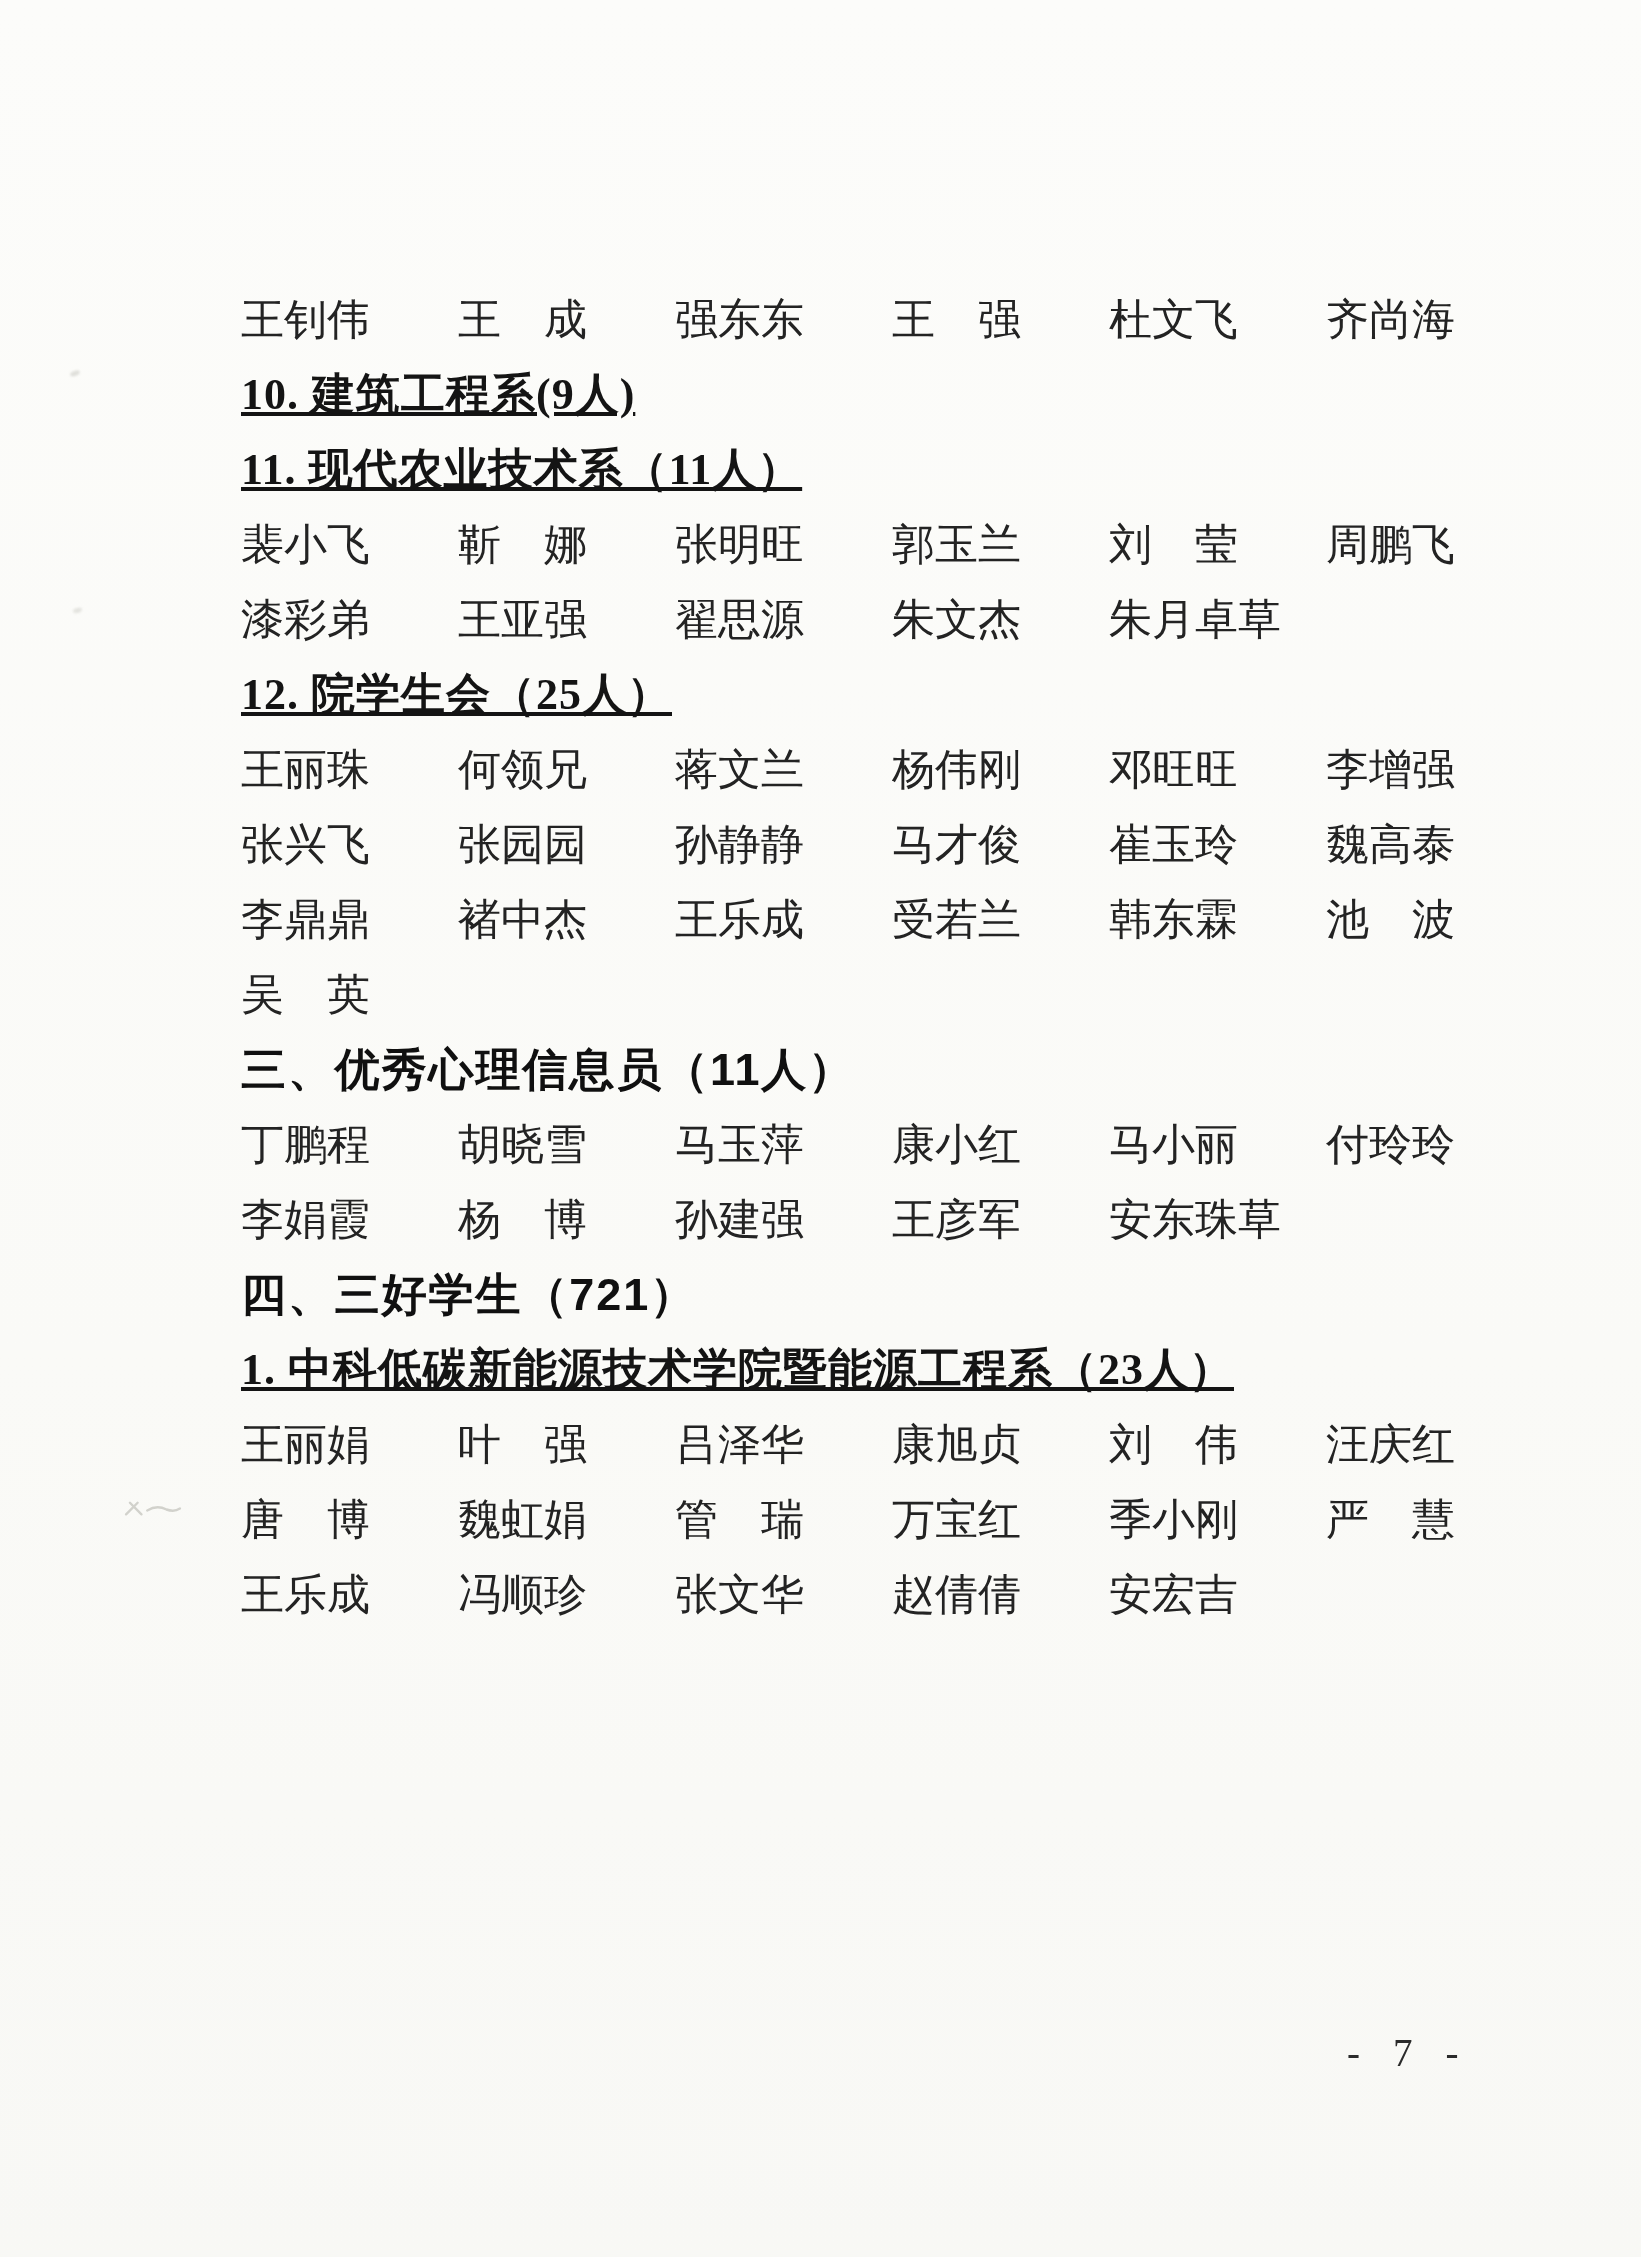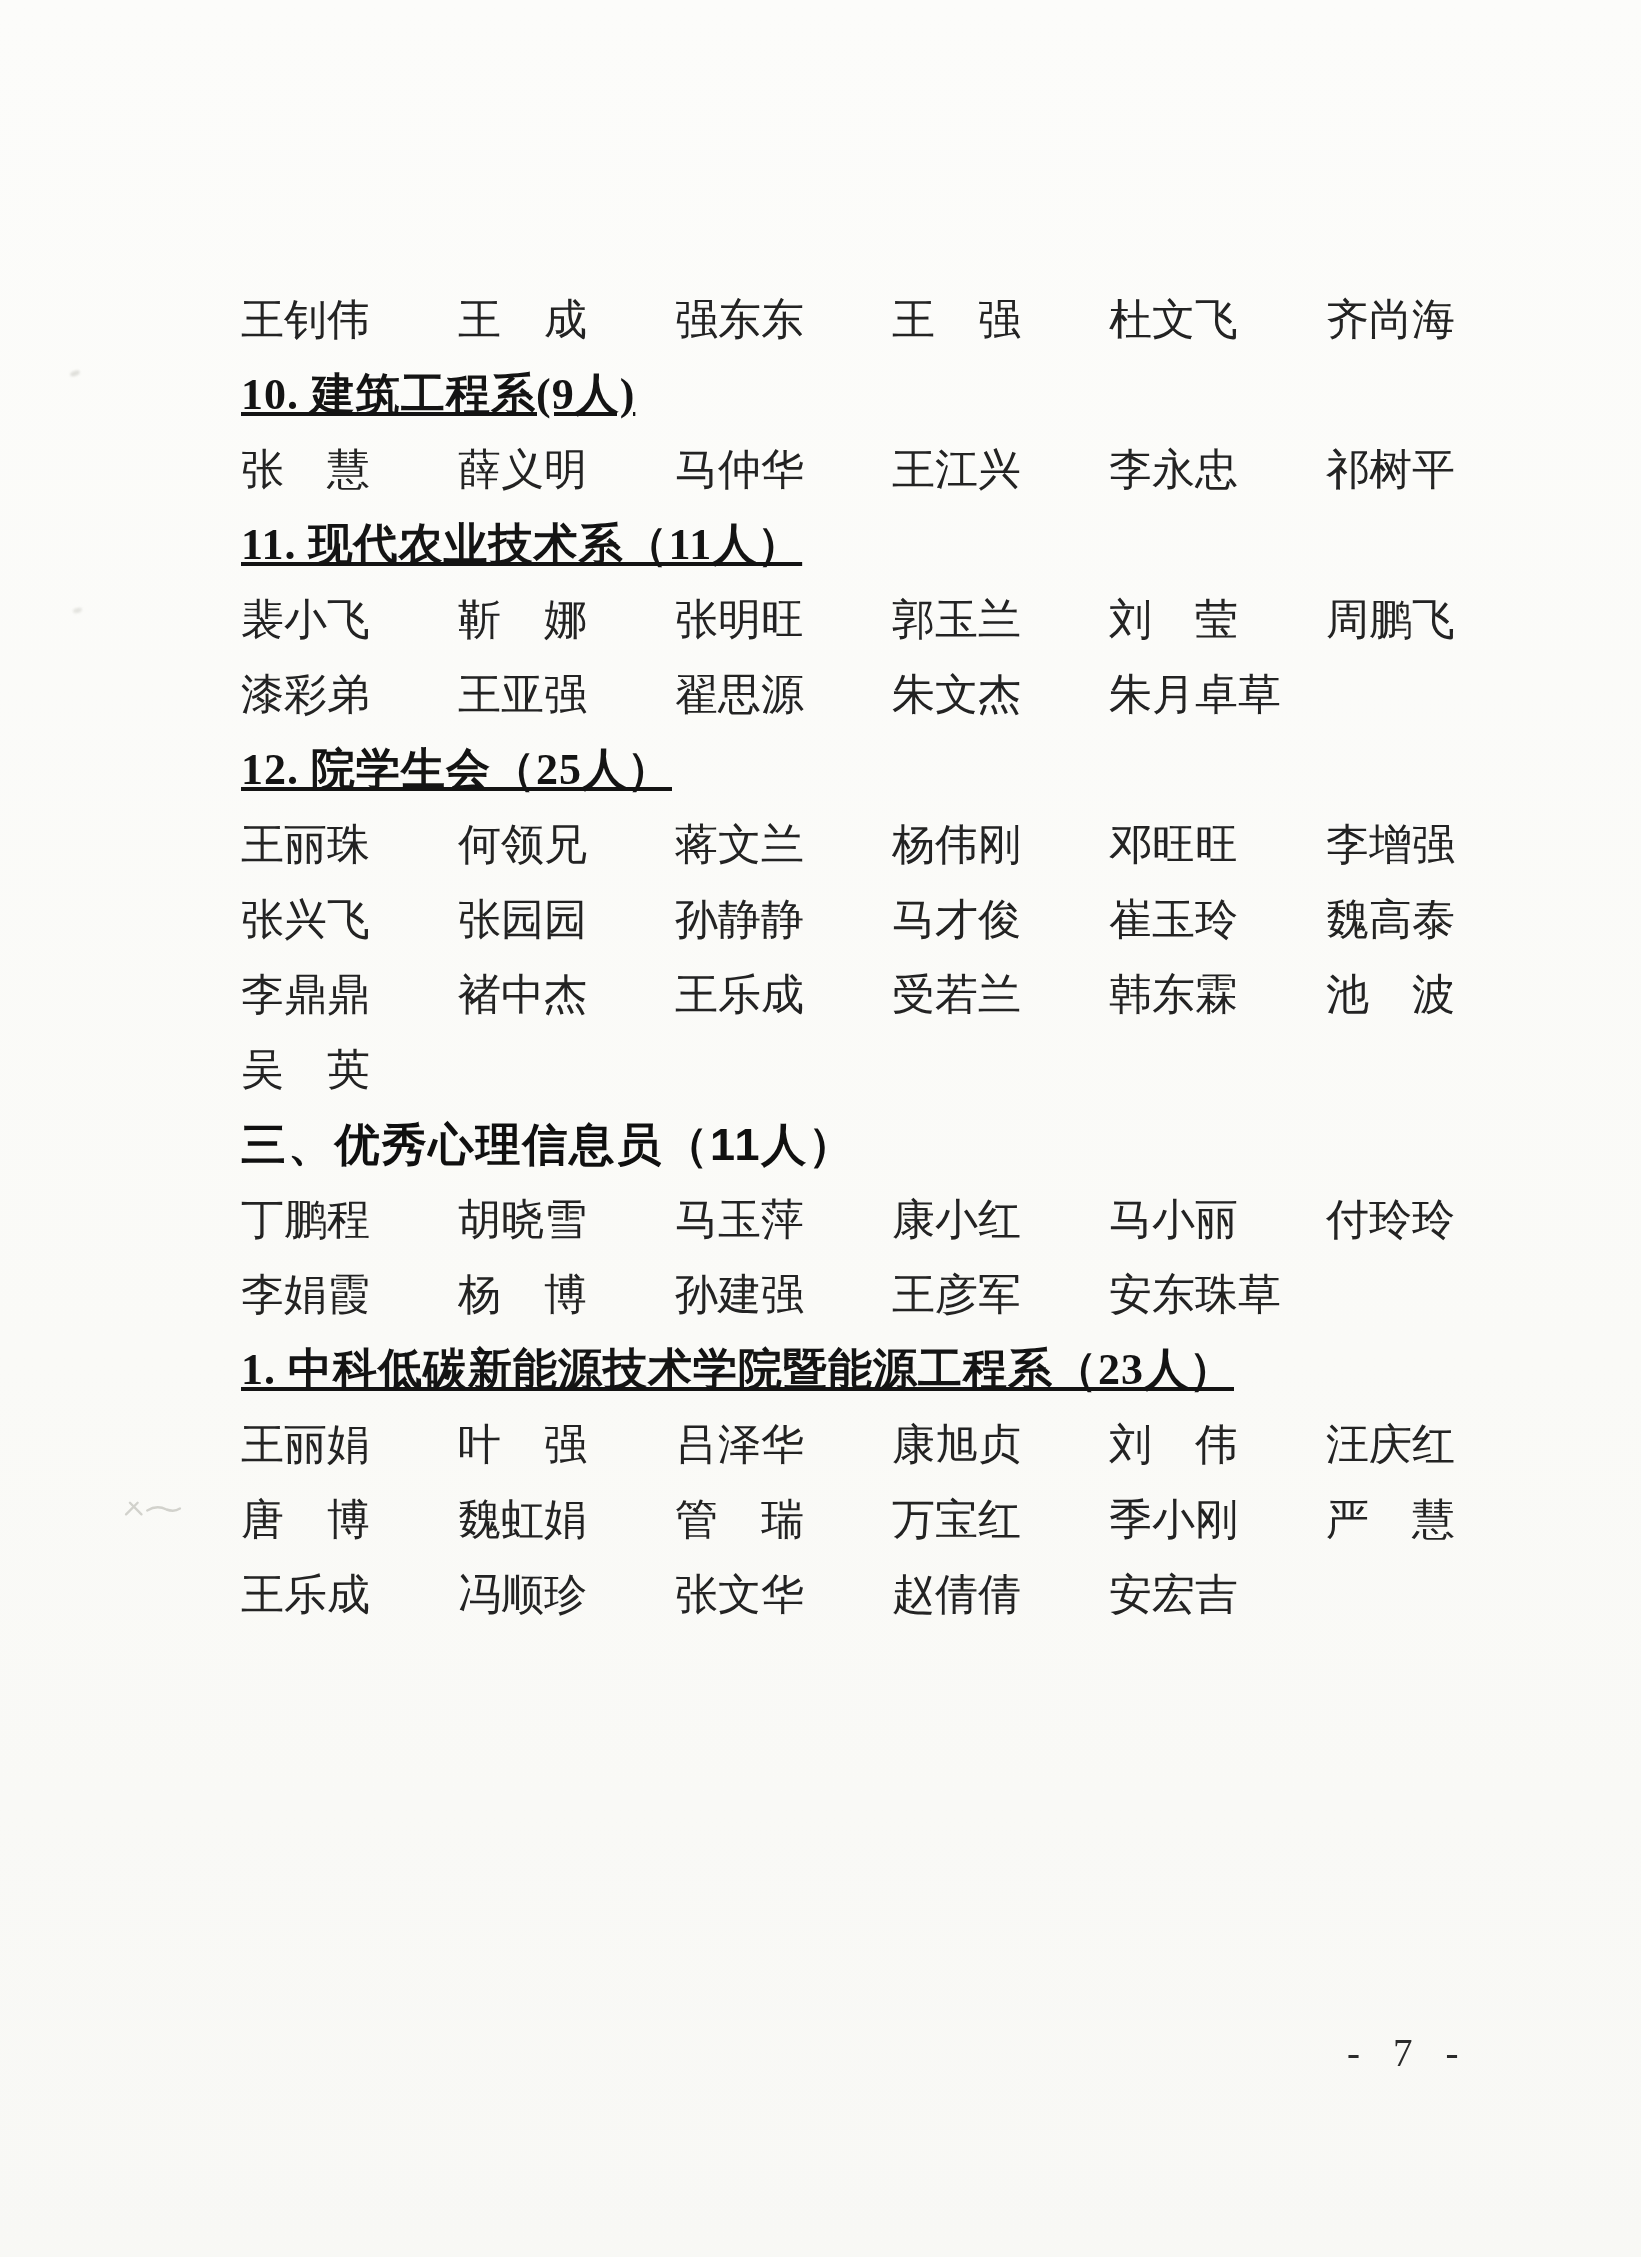--- a/index.html
+++ b/index.html
@@ -74,32 +74,32 @@
   }
 </style>
 </head>
 <body>
 
 <main data-name="document-page">
 
   <section id="doc-body" data-name="document-body">
       <div class="line names" data-name="name-row"><span class="name" data-name="person-name">王钊伟</span><span class="name" data-name="person-name">王　成</span><span class="name" data-name="person-name">强东东</span><span class="name" data-name="person-name">王　强</span><span class="name" data-name="person-name">杜文飞</span><span class="name" data-name="person-name">齐尚海</span></div>
       <div class="line subheading" data-name="subsection-heading">10. 建筑工程系(9人)</div>
-      <div class="line names" data-name="name-row"><span class="name" data-name="person-name">张　慧</span><span class="name" data-name="person-name">薛义明</span><span class="name" data-name="person-name">马仲华</span><span class="name" data-name="person-name">王江兴</span><span class="name" data-name="person-name">李永忠</span><span class="name" data-name="person-name">祁树平</span></div>
       <div class="line subheading" data-name="subsection-heading">11. 现代农业技术系（11人）</div>
       <div class="line names" data-name="name-row"><span class="name" data-name="person-name">裴小飞</span><span class="name" data-name="person-name">靳　娜</span><span class="name" data-name="person-name">张明旺</span><span class="name" data-name="person-name">郭玉兰</span><span class="name" data-name="person-name">刘　莹</span><span class="name" data-name="person-name">周鹏飞</span></div>
       <div class="line names" data-name="name-row"><span class="name" data-name="person-name">漆彩弟</span><span class="name" data-name="person-name">王亚强</span><span class="name" data-name="person-name">翟思源</span><span class="name" data-name="person-name">朱文杰</span><span class="name" data-name="person-name">朱月卓草</span></div>
       <div class="line subheading" data-name="subsection-heading">12. 院学生会（25人）</div>
       <div class="line names" data-name="name-row"><span class="name" data-name="person-name">王丽珠</span><span class="name" data-name="person-name">何领兄</span><span class="name" data-name="person-name">蒋文兰</span><span class="name" data-name="person-name">杨伟刚</span><span class="name" data-name="person-name">邓旺旺</span><span class="name" data-name="person-name">李增强</span></div>
       <div class="line names" data-name="name-row"><span class="name" data-name="person-name">张兴飞</span><span class="name" data-name="person-name">张园园</span><span class="name" data-name="person-name">孙静静</span><span class="name" data-name="person-name">马才俊</span><span class="name" data-name="person-name">崔玉玲</span><span class="name" data-name="person-name">魏高泰</span></div>
       <div class="line names" data-name="name-row"><span class="name" data-name="person-name">李鼎鼎</span><span class="name" data-name="person-name">褚中杰</span><span class="name" data-name="person-name">王乐成</span><span class="name" data-name="person-name">受若兰</span><span class="name" data-name="person-name">韩东霖</span><span class="name" data-name="person-name">池　波</span></div>
       <div class="line names" data-name="name-row"><span class="name" data-name="person-name">吴　英</span></div>
       <div class="line section" data-name="section-heading">三、优秀心理信息员（11人）</div>
       <div class="line names" data-name="name-row"><span class="name" data-name="person-name">丁鹏程</span><span class="name" data-name="person-name">胡晓雪</span><span class="name" data-name="person-name">马玉萍</span><span class="name" data-name="person-name">康小红</span><span class="name" data-name="person-name">马小丽</span><span class="name" data-name="person-name">付玲玲</span></div>
       <div class="line names" data-name="name-row"><span class="name" data-name="person-name">李娟霞</span><span class="name" data-name="person-name">杨　博</span><span class="name" data-name="person-name">孙建强</span><span class="name" data-name="person-name">王彦军</span><span class="name" data-name="person-name">安东珠草</span></div>
+      <div class="line section" data-name="section-heading">四、三好学生（721）</div>
       <div class="line subheading" data-name="subsection-heading">1. 中科低碳新能源技术学院暨能源工程系（23人）</div>
       <div class="line names" data-name="name-row"><span class="name" data-name="person-name">王丽娟</span><span class="name" data-name="person-name">叶　强</span><span class="name" data-name="person-name">吕泽华</span><span class="name" data-name="person-name">康旭贞</span><span class="name" data-name="person-name">刘　伟</span><span class="name" data-name="person-name">汪庆红</span></div>
       <div class="line names" data-name="name-row"><span class="name" data-name="person-name">唐　博</span><span class="name" data-name="person-name">魏虹娟</span><span class="name" data-name="person-name">管　瑞</span><span class="name" data-name="person-name">万宝红</span><span class="name" data-name="person-name">季小刚</span><span class="name" data-name="person-name">严　慧</span></div>
       <div class="line names" data-name="name-row"><span class="name" data-name="person-name">王乐成</span><span class="name" data-name="person-name">冯顺珍</span><span class="name" data-name="person-name">张文华</span><span class="name" data-name="person-name">赵倩倩</span><span class="name" data-name="person-name">安宏吉</span></div>
     </section>
 
   <footer data-name="page-footer">
     <span data-name="page-number">- 7 -</span>
   </footer>
 

